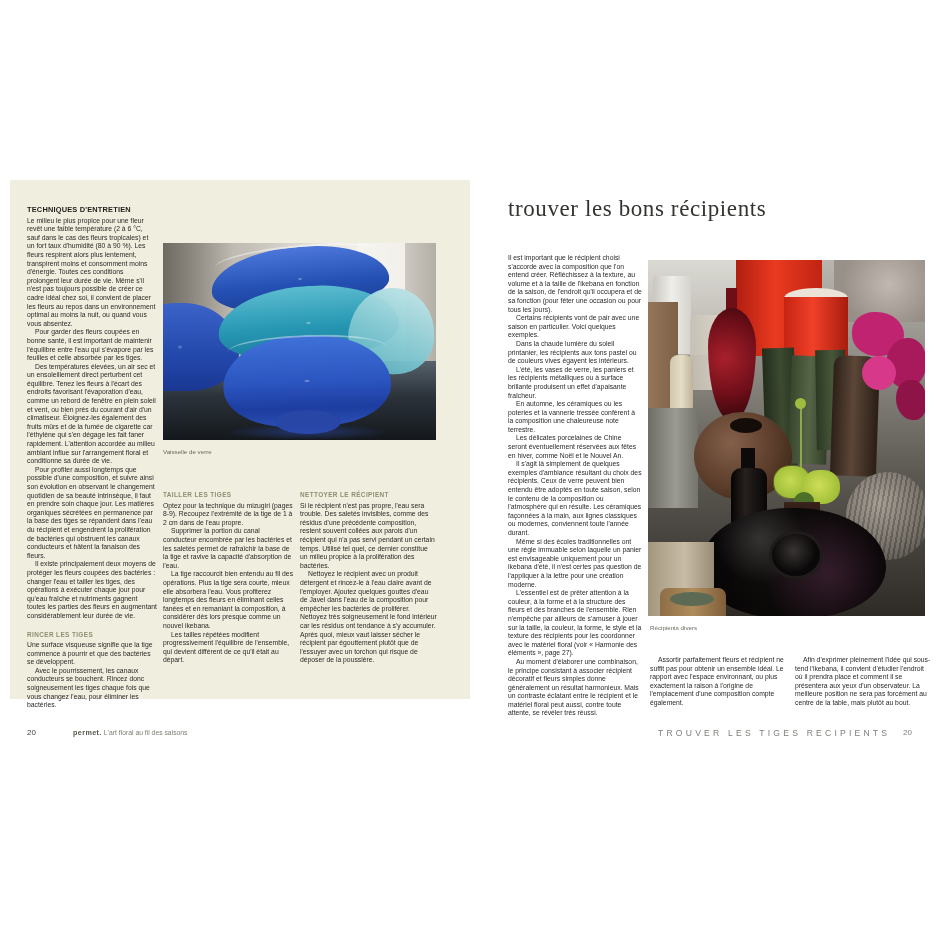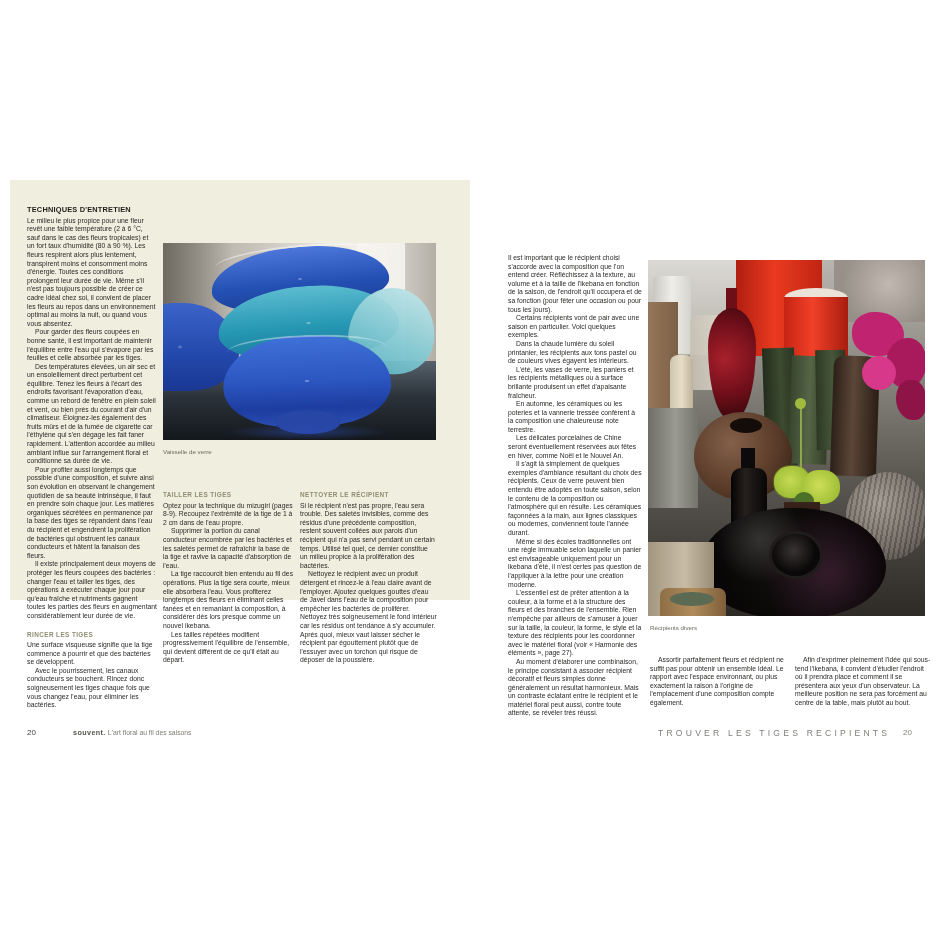--- a/index.html
+++ b/index.html
@@ -1,20 +1,20 @@
 <!DOCTYPE html>
 <html><head>
 <meta charset="utf-8">
 <style>
   * { margin:0; padding:0; box-sizing:border-box; }
   html,body { width:938px; height:938px; background:#ffffff; font-family:"Liberation Sans", sans-serif; }
   .spread { position:relative; width:938px; height:938px; overflow:hidden; }
 
   
-  .left-page { position:absolute; left:10px; top:180px; width:460px; height:420px; background:#f0eedf; }
+  .left-page { position:absolute; left:10px; top:180px; width:460px; height:519px; background:#f0eedf; }
   .col { position:absolute; font-size:6.8px; line-height:8.6px; color:#2b2a27; text-align:left; }
   .col p { margin:0; }
   .col p.ind { text-indent:8px; }
   .h-main { font-size:7.4px; font-weight:bold; color:#1e1d1a; letter-spacing:.2px; margin:0 0 2px 0; }
   .h-sub { font-size:6.4px; font-weight:bold; color:#8f8e71; letter-spacing:.4px; margin:10px 0 2px 0; }
   .h-sub.first { margin-top:0; }
   .lp-col1 { left:17px; top:26px; width:130px; }
   .lp-col2 { left:153px; top:311px; width:131px; }
   .lp-col3 { left:290px; top:311px; width:137px; }
   .caption { position:absolute; font-size:6.2px; color:#6b695f; }
@@ -156,27 +156,28 @@
       <p class="ind">Les tailles répétées modifient progressivement l'équilibre de l'ensemble, qui devient différent de ce qu'il était au départ.</p>
     </div>
 
     <div class="col lp-col3">
       <h3 class="h-sub first">NETTOYER LE RÉCIPIENT</h3>
       <p>Si le récipient n'est pas propre, l'eau sera trouble. Des saletés invisibles, comme des résidus d'une précédente composition, restent souvent collées aux parois d'un récipient qui n'a pas servi pendant un certain temps. Utilisé tel quel, ce dernier constitue un milieu propice à la prolifération des bactéries.</p>
       <p class="ind">Nettoyez le récipient avec un produit détergent et rincez-le à l'eau claire avant de l'employer. Ajoutez quelques gouttes d'eau de Javel dans l'eau de la composition pour empêcher les bactéries de proliférer. Nettoyez très soigneusement le fond intérieur car les résidus ont tendance à s'y accumuler. Après quoi, mieux vaut laisser sécher le récipient par égouttement plutôt que de l'essuyer avec un torchon qui risque de déposer de la poussière.</p>
     </div>
 
     <div class="footer-left">
-      <span class="pnum">20</span><span class="brand">souvent.</span>
+      <span class="pnum">20</span><span class="brand">permet.</span>
       <span class="subtitle">L'art floral au fil des saisons</span>
     </div>
   </div>
 
   <div class="right-page">
 
+    <h1 class="rp-title">trouver les bons récipients</h1>
 
     <div class="col rp-col1">
       <p>Il est important que le récipient choisi s'accorde avec la composition que l'on entend créer. Réfléchissez à la texture, au volume et à la taille de l'ikebana en fonction de la saison, de l'endroit qu'il occupera et de sa fonction (pour fêter une occasion ou pour tous les jours).</p>
       <p class="ind">Certains récipients vont de pair avec une saison en particulier. Voici quelques exemples.</p>
       <p class="ind">Dans la chaude lumière du soleil printanier, les récipients aux tons pastel ou de couleurs vives égayent les intérieurs.</p>
       <p class="ind">L'été, les vases de verre, les paniers et les récipients métalliques ou à surface brillante produisent un effet d'apaisante fraîcheur.</p>
       <p class="ind">En automne, les céramiques ou les poteries et la vannerie tressée confèrent à la composition une chaleureuse note terrestre.</p>
       <p class="ind">Les délicates porcelaines de Chine seront éventuellement réservées aux fêtes en hiver, comme Noël et le Nouvel An.</p>
       <p class="ind">Il s'agit là simplement de quelques exemples d'ambiance résultant du choix des récipients. Ceux de verre peuvent bien entendu être adoptés en toute saison, selon le contenu de la composition ou l'atmosphère qui en résulte. Les céramiques façonnées à la main, aux lignes classiques ou modernes, conviennent toute l'année durant.</p>
       <p class="ind">Même si des écoles traditionnelles ont une règle immuable selon laquelle un panier est envisageable uniquement pour un ikebana d'été, il n'est certes pas question de l'appliquer à la lettre pour une création moderne.</p>

